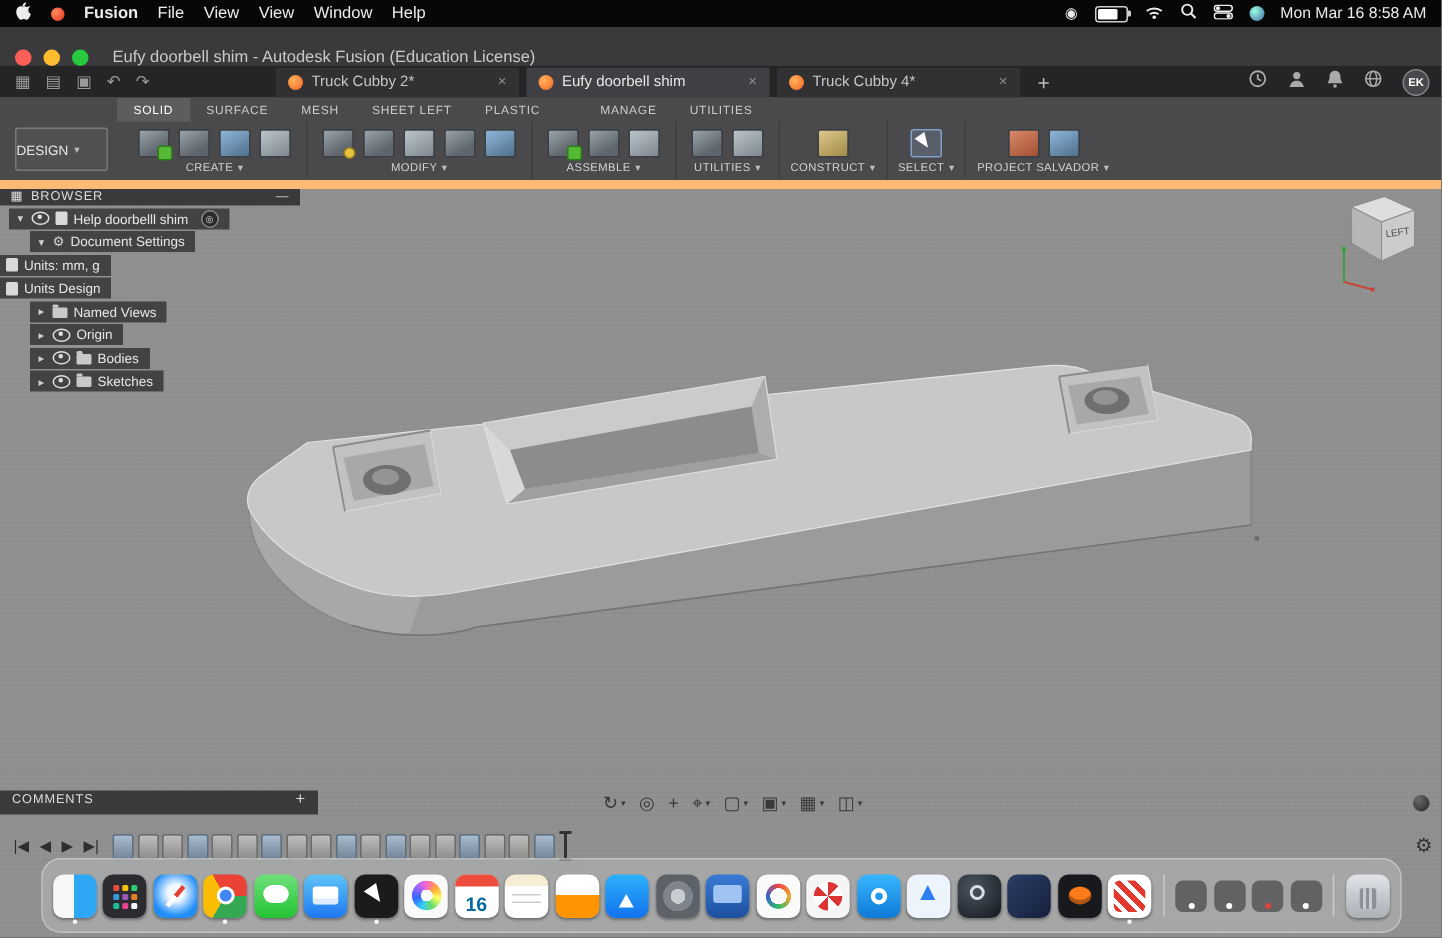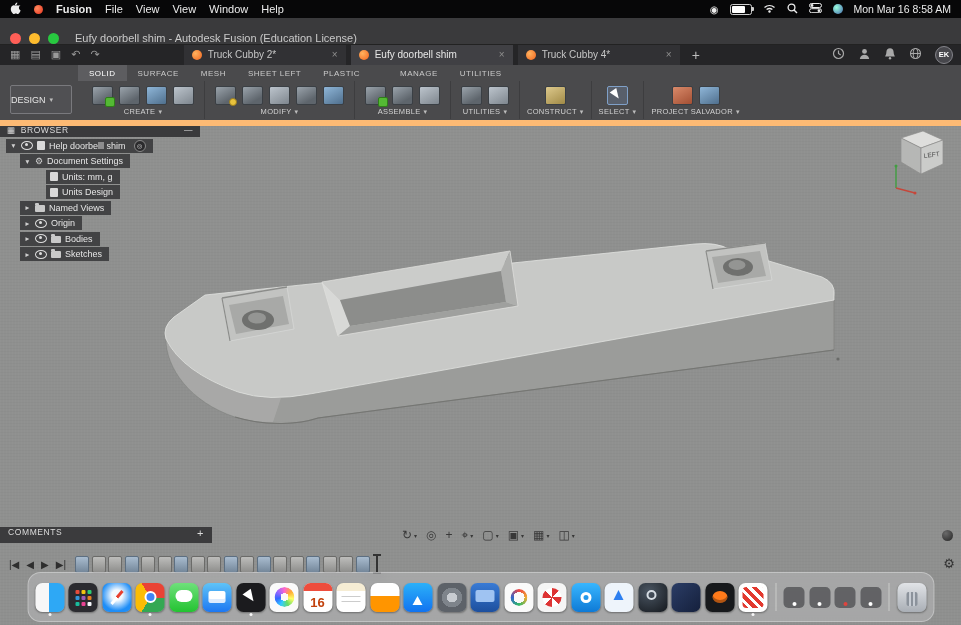--- a/index.html
+++ b/index.html
@@ -75,21 +75,21 @@
       #8f908f;}
   .model-svg{position:absolute;left:0;top:0;pointer-events:none;}
 
   
   .browser{position:absolute;left:0;top:3px;width:200px;color:#e6e6e6;font-size:9px;z-index:10;}
   .b-head{height:14px;background:rgba(52,52,54,.93);display:flex;align-items:center;gap:5px;
     padding:0 7px;font-size:8.5px;letter-spacing:.6px;color:#dcdcdc;}
   .b-head .min{margin-left:auto;color:#c9c9c9;}
   .b-row{display:flex;align-items:center;gap:4px;height:14px;background:rgba(56,56,58,.88);
     width:max-content;padding:0 7px 0 4px;margin-top:1.5px;}
-  .lvl0{margin-left:6px}.lvl1{margin-left:20px}.lvl2{margin-left:46px}
+  .lvl0{margin-left:6px}.lvl1{margin-left:20px}.lvl2{}
   .tcaret{font-size:7.5px;color:#cfcfcf;width:7px;text-align:center;}
   .eye{width:10px;height:7px;border:1px solid #dedede;border-radius:50%;position:relative;flex:none;}
   .eye::after{content:"";position:absolute;left:2.5px;top:1px;width:3px;height:3px;background:#dedede;border-radius:50%;}
   .fold{width:10px;height:7px;background:#c9c9c9;border-radius:1px;position:relative;flex:none;margin-top:1px;}
   .fold::before{content:"";position:absolute;top:-2px;left:0;width:4px;height:2px;background:#c9c9c9;border-radius:1px 1px 0 0;}
   .docic{width:8px;height:9px;background:#d9d9d9;border-radius:1px;flex:none;}
   .gearg{font-size:9px;color:#d2d2d2;line-height:1;}
   .inuse{margin-left:4px;width:10px;height:10px;border-radius:50%;background:#2b2b2d;border:1px solid #888;
     display:flex;align-items:center;justify-content:center;color:#ddd;font-size:6px;}
 
@@ -139,21 +139,21 @@
   .di-mail::after{content:"";position:absolute;left:6px;top:8px;width:17px;height:12px;border-radius:2px;background:#fff;
     box-shadow:inset 0 -4px 0 rgba(29,120,242,.15);}
   .di-pointer{background:#1b1b1e;}
   .di-pointer::after{content:"";position:absolute;left:10px;top:7px;border:5px solid transparent;border-top:12px solid #fff;transform:rotate(-35deg);}
   .di-photos{background:#fafafa;}
   .di-photos::after{content:"";position:absolute;left:4.5px;top:4.5px;width:20px;height:20px;border-radius:50%;
     background:conic-gradient(#f6c, #fa3, #ff6, #6d6, #3cf, #36f, #96f, #f6c);
     -webkit-mask:radial-gradient(circle, transparent 0 4px, #000 4px);mask:radial-gradient(circle, transparent 0 4px, #000 4px);}
   .di-cal{background:#fff;display:flex;align-items:flex-end;justify-content:center;}
   .di-cal::before{content:"";position:absolute;top:0;left:0;right:0;height:8px;background:#ee4d3d;border-radius:7px 7px 0 0;}
-  .di-cal .day{font-size:13px;color:#c2410c;line-height:19px;font-weight:bold;}
+  .di-cal .day{font-size:13px;color:#0369a1;line-height:19px;font-weight:bold;}
   .di-notes{background:linear-gradient(#f6edd4 0 27%,#fff 27%);}
   .di-notes::after{content:"";position:absolute;left:5px;top:13px;width:19px;height:1.5px;background:#ccc;box-shadow:0 5px 0 #ccc;}
   .di-music{background:linear-gradient(180deg,#fff 0 46%,#ff9500 46%);}
   .di-appstore{background:linear-gradient(#2bb0f9,#1173f0);}
   .di-appstore::after{content:"";position:absolute;left:9px;top:8px;border:5.5px solid transparent;border-bottom:9px solid #fff;}
   .di-settings{background:radial-gradient(circle,#c8ccd1 0 5px,#7e848b 5px 10px,#5d6269 10px);}
   .di-display{background:linear-gradient(#3a7bd5,#1d4f9e);}
   .di-display::after{content:"";position:absolute;left:5px;top:7px;width:19px;height:12px;border-radius:2px;background:#9fc3f2;}
   .di-whitering{background:#fafafa;}
   .di-whitering::after{content:"";position:absolute;left:6px;top:6px;width:17px;height:17px;border-radius:50%;

